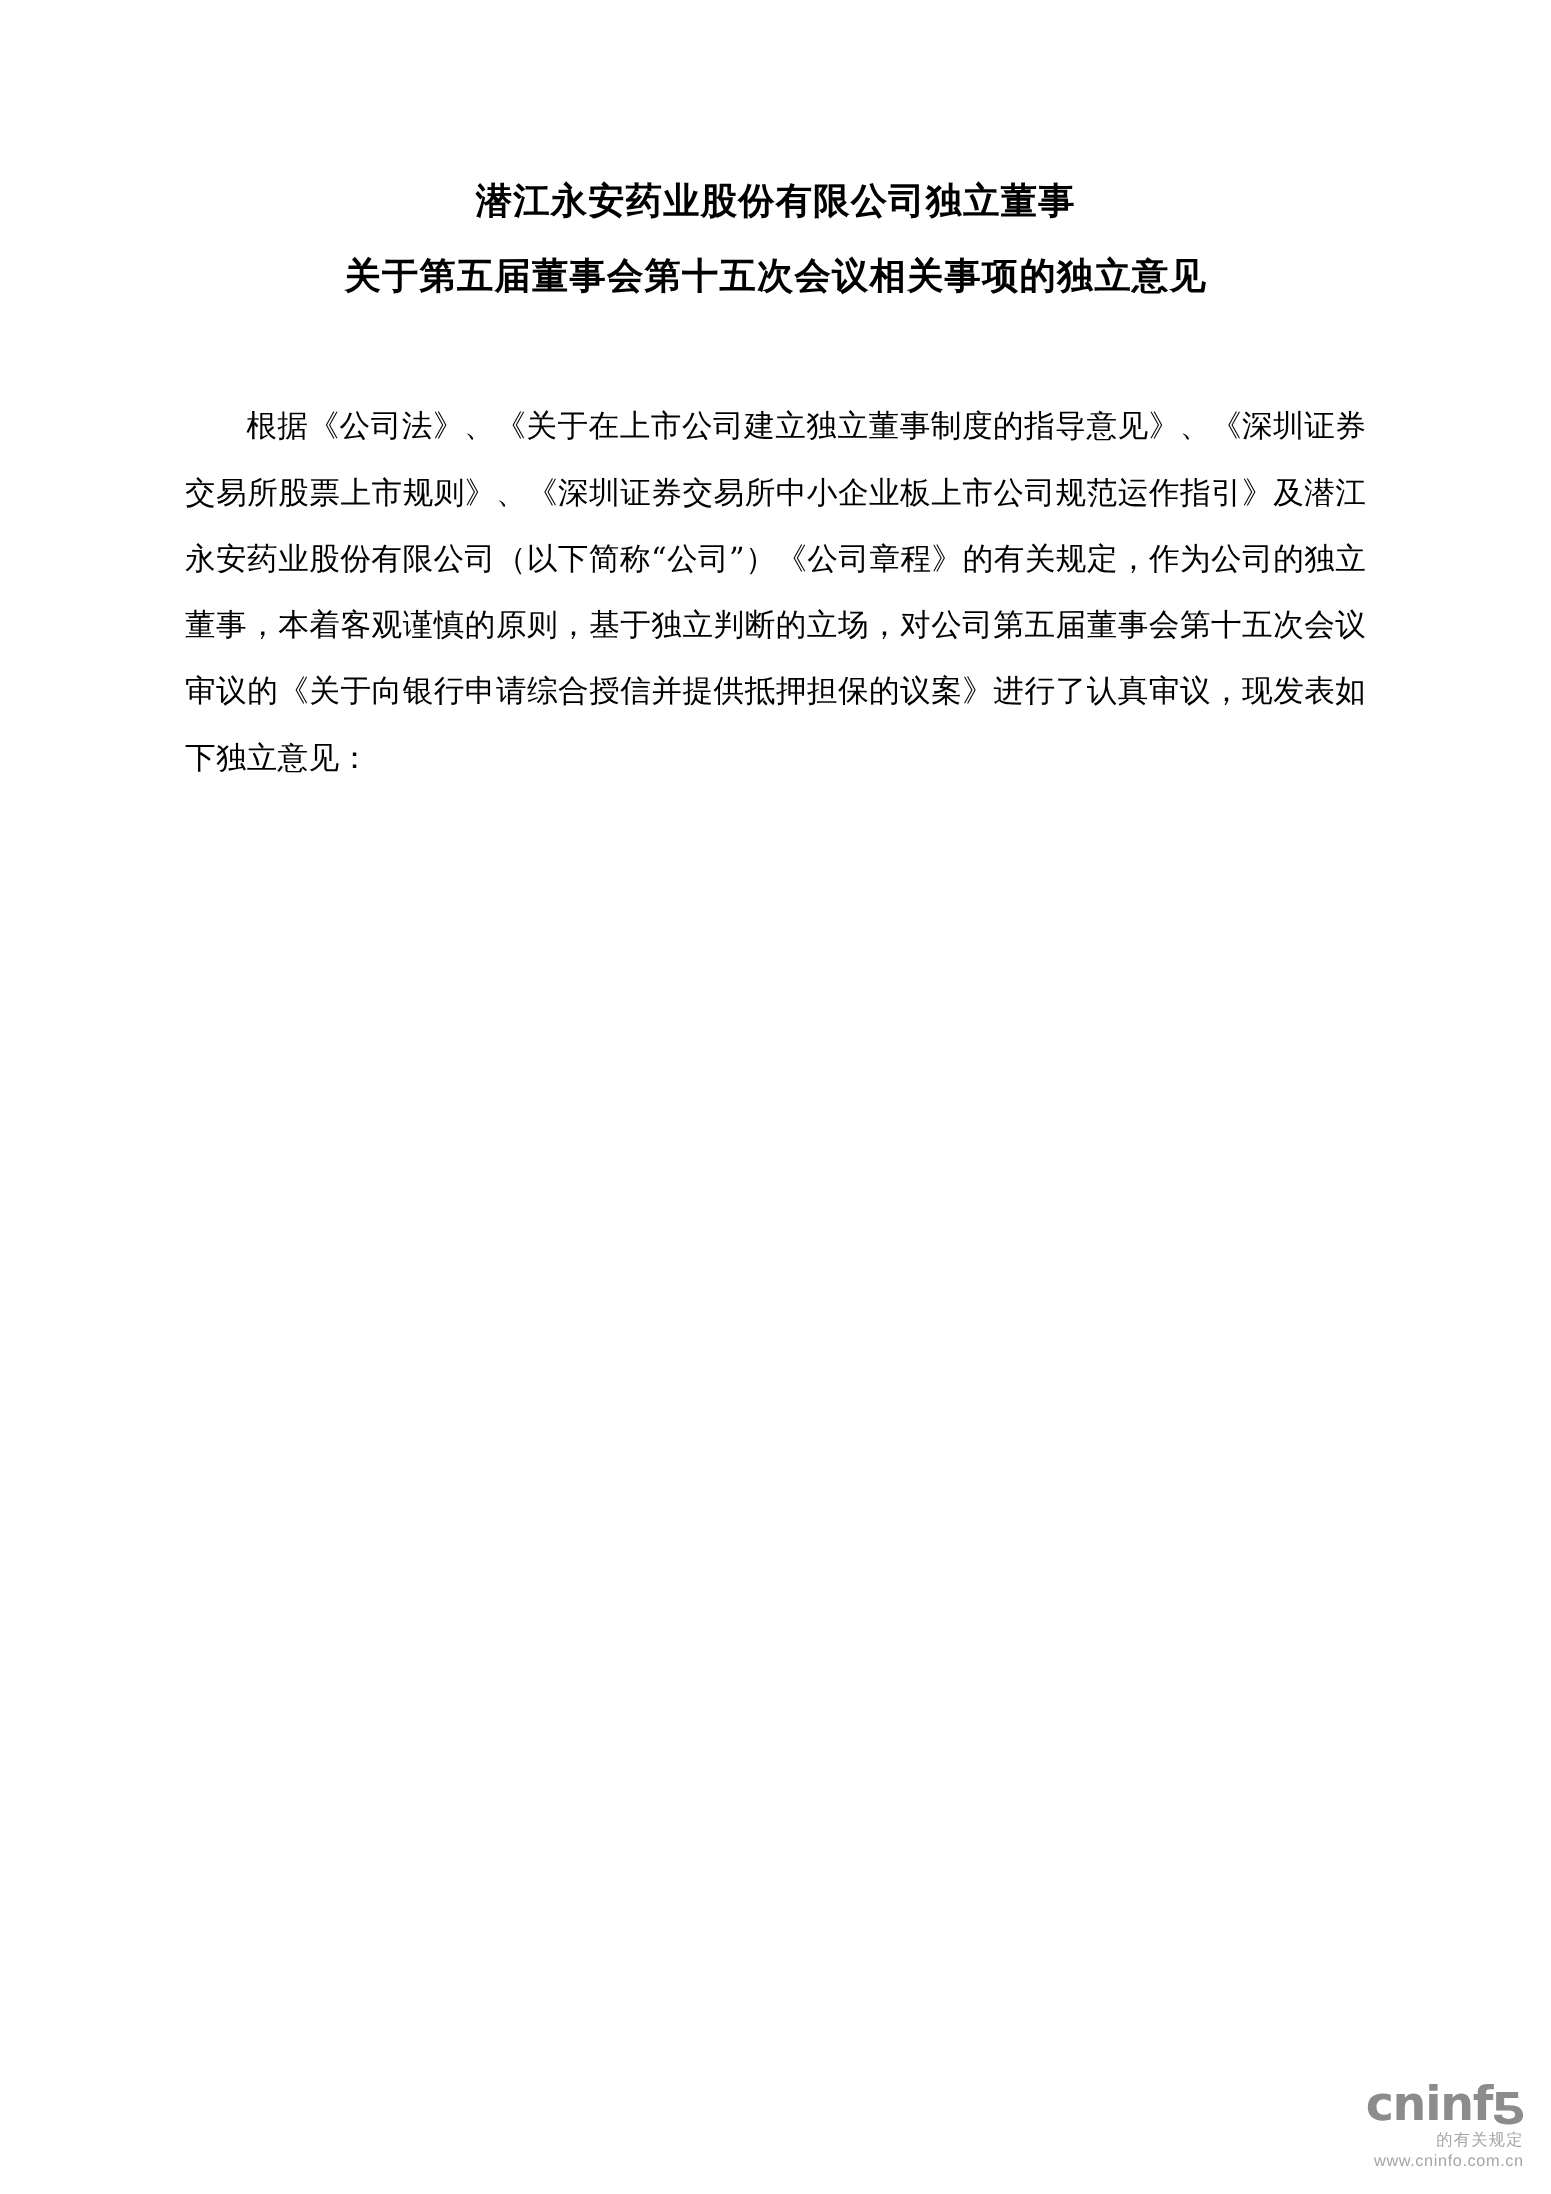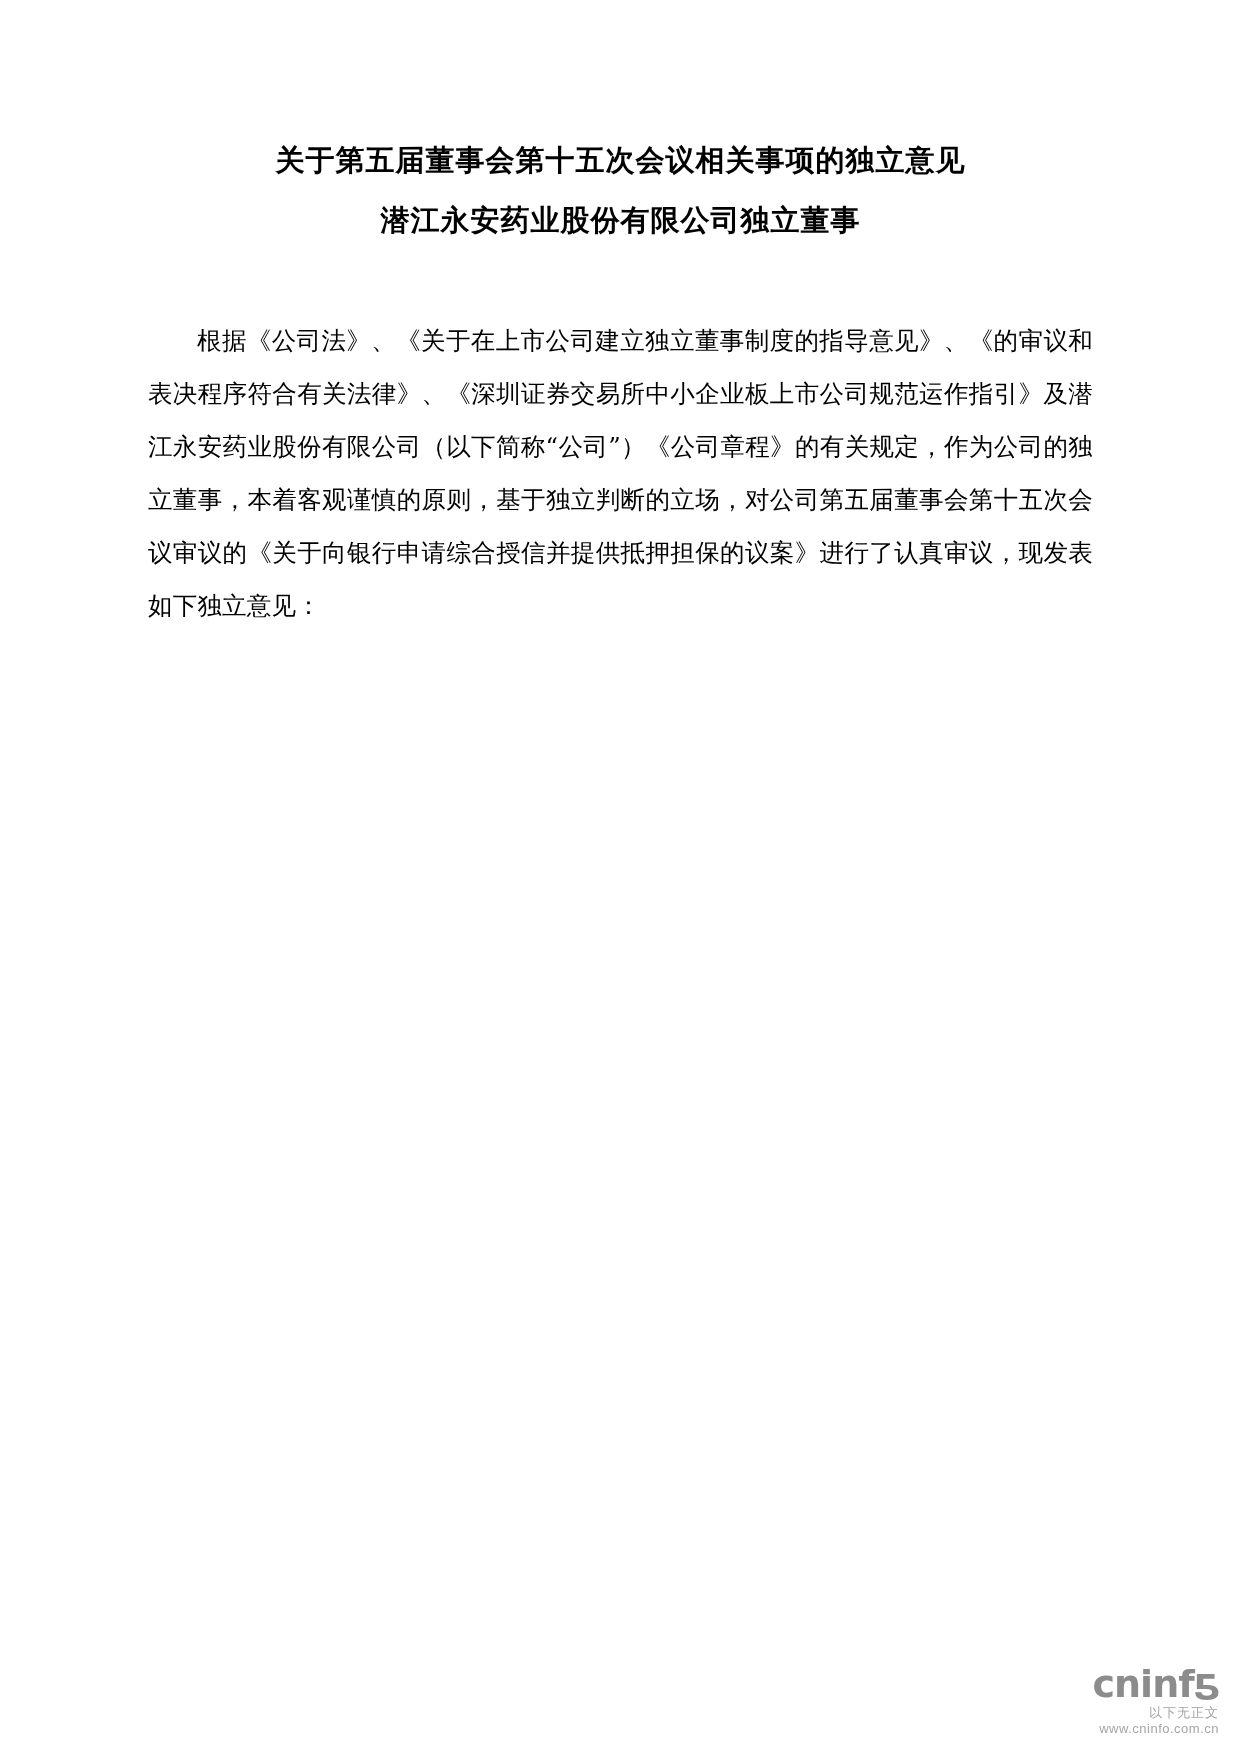--- a/index.html
+++ b/index.html
@@ -98,32 +98,32 @@
     justify-content: center;
     gap: 8px;
   }
 </style>
 </head>
 <body>
 
 <div class="page">
 
   <div class="doc-title">
+    <span class="line">潜江永安药业股份有限公司独立董事</span>
     <span class="line">关于第五届董事会第十五次会议相关事项的独立意见</span>
-    <span class="line">潜江永安药业股份有限公司独立董事</span>
   </div>
 
   <div class="body-block">
-    <p class="para">根据《公司法》、《关于在上市公司建立独立董事制度的指导意见》、《的审议和表决程序符合有关法律》、《深圳证券交易所中小企业板上市公司规范运作指引》及潜江永安药业股份有限公司（以下简称“公司”）《公司章程》的有关规定，作为公司的独立董事，本着客观谨慎的原则，基于独立判断的立场，对公司第五届董事会第十五次会议审议的《关于向银行申请综合授信并提供抵押担保的议案》进行了认真审议，现发表如下独立意见：</p>
+    <p class="para">根据《公司法》、《关于在上市公司建立独立董事制度的指导意见》、《深圳证券交易所股票上市规则》、《深圳证券交易所中小企业板上市公司规范运作指引》及潜江永安药业股份有限公司（以下简称“公司”）《公司章程》的有关规定，作为公司的独立董事，本着客观谨慎的原则，基于独立判断的立场，对公司第五届董事会第十五次会议审议的《关于向银行申请综合授信并提供抵押担保的议案》进行了认真审议，现发表如下独立意见：</p>
     <div class="para-spacer"></div>
   </div>
 
   <div class="footer-logo">
     <div class="footer-row">
       <div class="brand">
         <span>cninf</span><span class="swirl">Ƽ</span>
       </div>
     </div>
-    <div class="sub-cn">以下无正文</div>
+    <div class="sub-cn">的有关规定</div>
     <div class="sub-url">www.cninfo.com.cn</div>
   </div>
 
 </div>
 
 </body></html>

